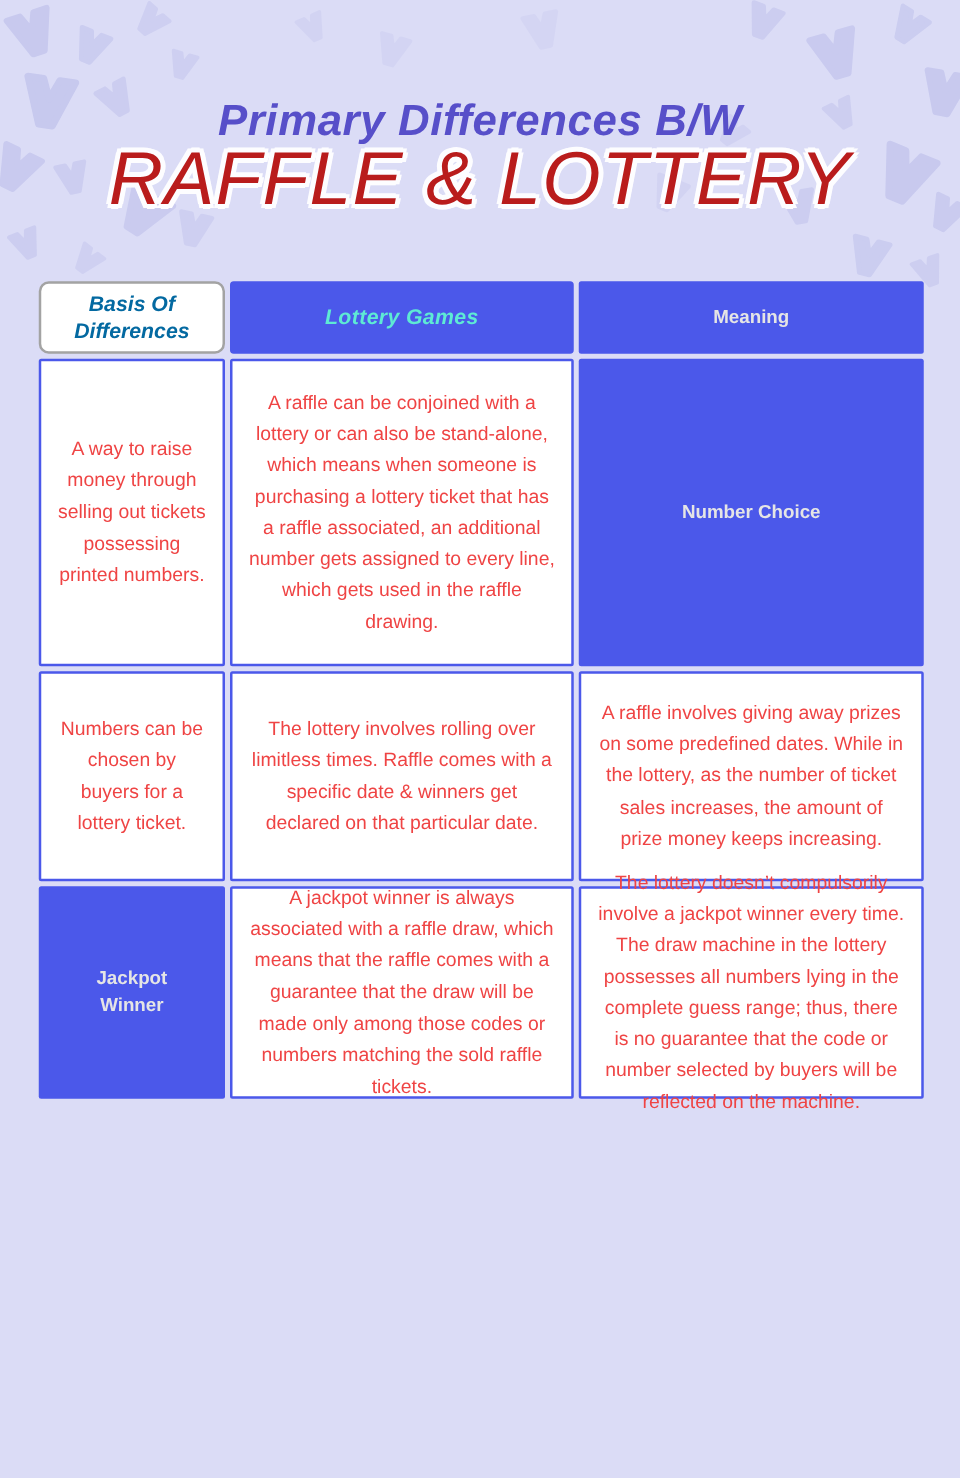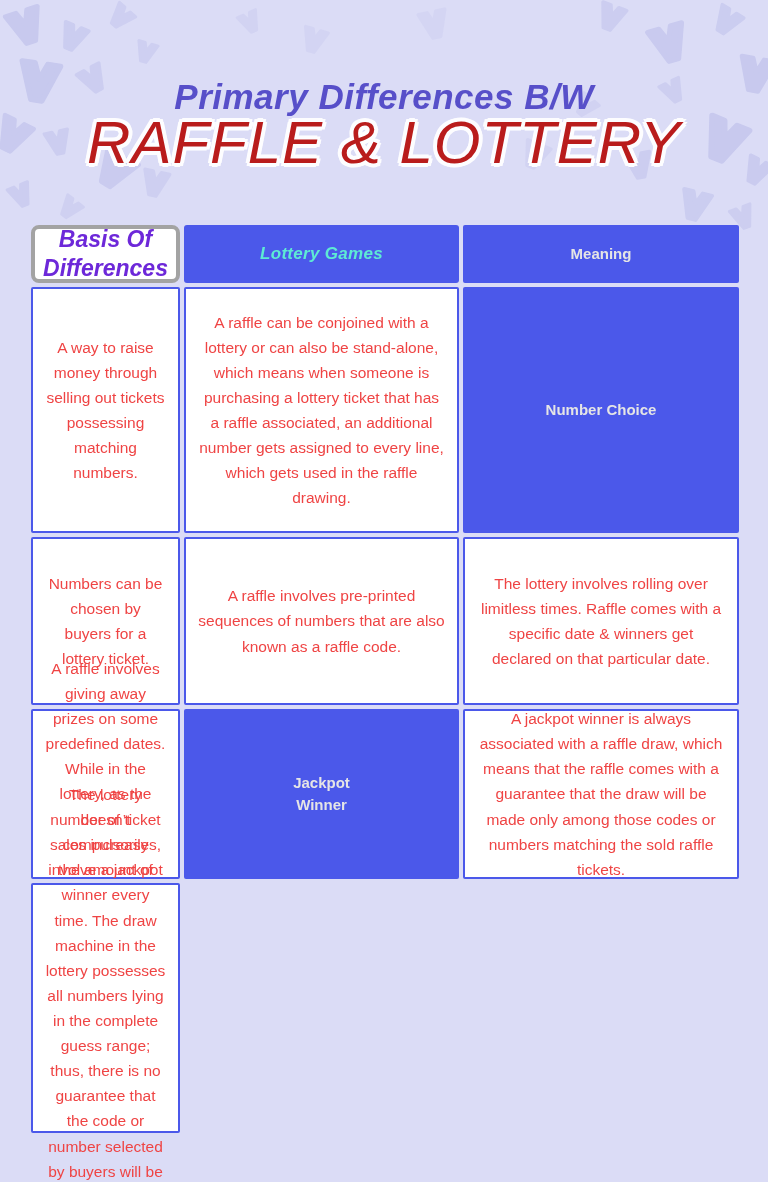--- a/index.html
+++ b/index.html
@@ -64,24 +64,24 @@
 
   .cell {
     display: flex;
     align-items: center;
     justify-content: center;
     text-align: center;
   }
 
   .head-basis {
     background: #FFFFFF;
-    border: 4px solid #a3a3a3;
+    border: 2px solid #a3a3a3;
     border-radius: 8px;
-    color: #6d28d9;
-    font-size: 23px;
+    color: #0369a1;
+    font-size: 17px;
     font-weight: 700;
     font-style: italic;
     line-height: 1.25;
     white-space: pre-line;
   }
 
   .head-col {
     background: #4B58EA;
     border-radius: 3px;
     color: #5eead4;
@@ -259,26 +259,25 @@
     <div class="subtitle">Primary Differences B/W</div>
     <div class="big-title">RAFFLE &amp; LOTTERY</div>
   </div>
 
   <div class="comparison-table">
     <div class="cell head-basis">Basis Of
 Differences</div>
     <div class="cell head-col">Lottery Games</div>
 
     <div class="cell label-cell">Meaning</div>
-    <div class="cell content-cell">A way to raise money through selling out tickets possessing matching numbers.</div>
+    <div class="cell content-cell">A way to raise money through selling out tickets possessing printed numbers.</div>
     <div class="cell content-cell">A raffle can be conjoined with a lottery or can also be stand-alone, which means when someone is purchasing a lottery ticket that has a raffle associated, an additional number gets assigned to every line, which gets used in the raffle drawing.</div>
 
     <div class="cell label-cell">Number Choice</div>
     <div class="cell content-cell">Numbers can be chosen by buyers for a lottery ticket.</div>
-    <div class="cell content-cell">A raffle involves pre-printed sequences of numbers that are also known as a raffle code.</div>
 
     <div class="cell content-cell">The lottery involves rolling over limitless times. Raffle comes with a specific date &amp; winners get declared on that particular date.</div>
     <div class="cell content-cell">A raffle involves giving away prizes on some predefined dates. While in the lottery, as the number of ticket sales increases, the amount of prize money keeps increasing.</div>
 
     <div class="cell label-cell">Jackpot
 Winner</div>
     <div class="cell content-cell">A jackpot winner is always associated with a raffle draw, which means that the raffle comes with a guarantee that the draw will be made only among those codes or numbers matching the sold raffle tickets.</div>
     <div class="cell content-cell">The lottery doesn’t compulsorily involve a jackpot winner every time. The draw machine in the lottery possesses all numbers lying in the complete guess range; thus, there is no guarantee that the code or number selected by buyers will be reflected on the machine.</div>
   </div>
 

